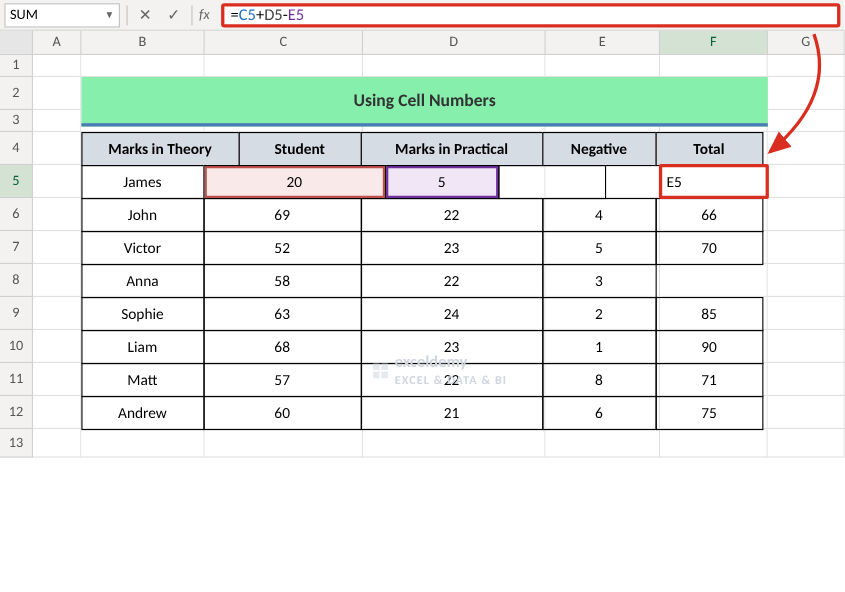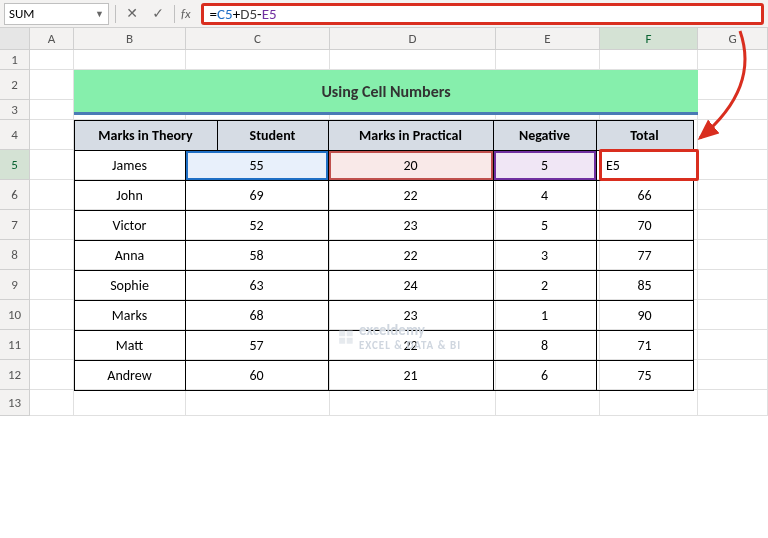--- a/index.html
+++ b/index.html
@@ -264,21 +264,20 @@
     <div class="data-table">
       <div class="dt-row dt-header">
         <div class="dt-cell dt-C">Marks in Theory</div>
         <div class="dt-cell dt-B">Student</div>
         <div class="dt-cell dt-D">Marks in Practical</div>
         <div class="dt-cell dt-E">Negative</div>
         <div class="dt-cell dt-F">Total</div>
       </div>
       <div class="dt-row">
         <div class="dt-cell dt-B">James</div>
-        <div class="dt-cell dt-C ref-box-c">55</div>
         <div class="dt-cell dt-D ref-box-d">20</div>
         <div class="dt-cell dt-E ref-box-e">5</div>
         <div class="dt-cell dt-F"></div>
       </div>
       <div class="dt-row">
         <div class="dt-cell dt-B">John</div>
         <div class="dt-cell dt-C">69</div>
         <div class="dt-cell dt-D">22</div>
         <div class="dt-cell dt-E">4</div>
         <div class="dt-cell dt-F">66</div>
@@ -288,31 +287,30 @@
         <div class="dt-cell dt-C">52</div>
         <div class="dt-cell dt-D">23</div>
         <div class="dt-cell dt-E">5</div>
         <div class="dt-cell dt-F">70</div>
       </div>
       <div class="dt-row">
         <div class="dt-cell dt-B">Anna</div>
         <div class="dt-cell dt-C">58</div>
         <div class="dt-cell dt-D">22</div>
         <div class="dt-cell dt-E">3</div>
-        <div class="dt-cell dt-F">77</div>
       </div>
       <div class="dt-row">
         <div class="dt-cell dt-B">Sophie</div>
         <div class="dt-cell dt-C">63</div>
         <div class="dt-cell dt-D">24</div>
         <div class="dt-cell dt-E">2</div>
         <div class="dt-cell dt-F">85</div>
       </div>
       <div class="dt-row">
-        <div class="dt-cell dt-B">Marks</div>
+        <div class="dt-cell dt-B">Liam</div>
         <div class="dt-cell dt-C">68</div>
         <div class="dt-cell dt-D">23</div>
         <div class="dt-cell dt-E">1</div>
         <div class="dt-cell dt-F">90</div>
       </div>
       <div class="dt-row">
         <div class="dt-cell dt-B">Matt</div>
         <div class="dt-cell dt-C">57</div>
         <div class="dt-cell dt-D">22</div>
         <div class="dt-cell dt-E">8</div>

